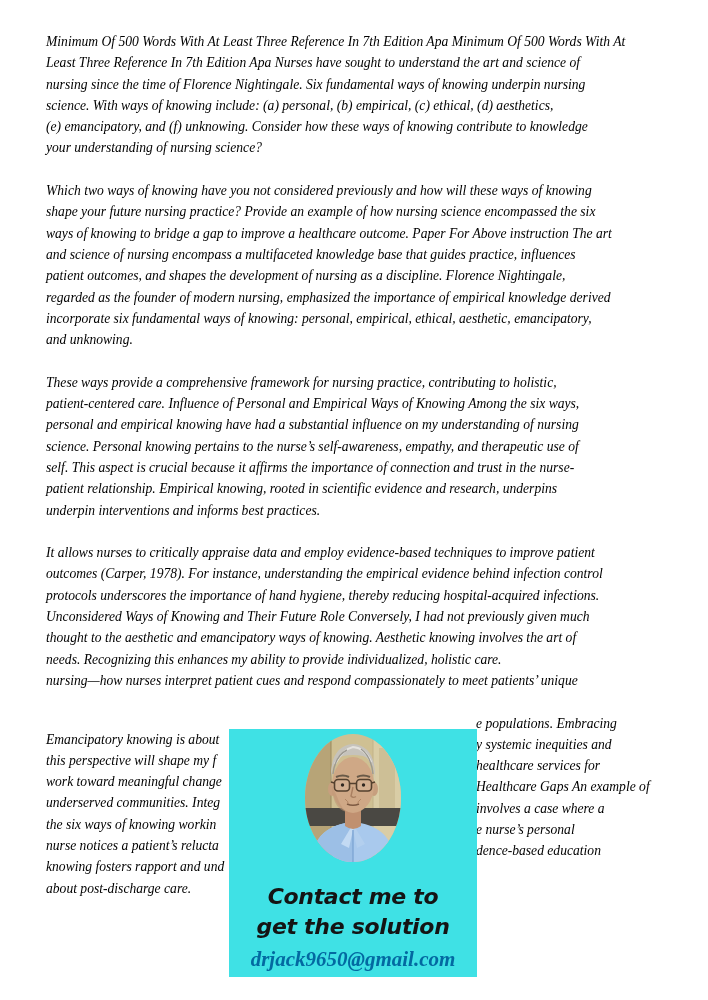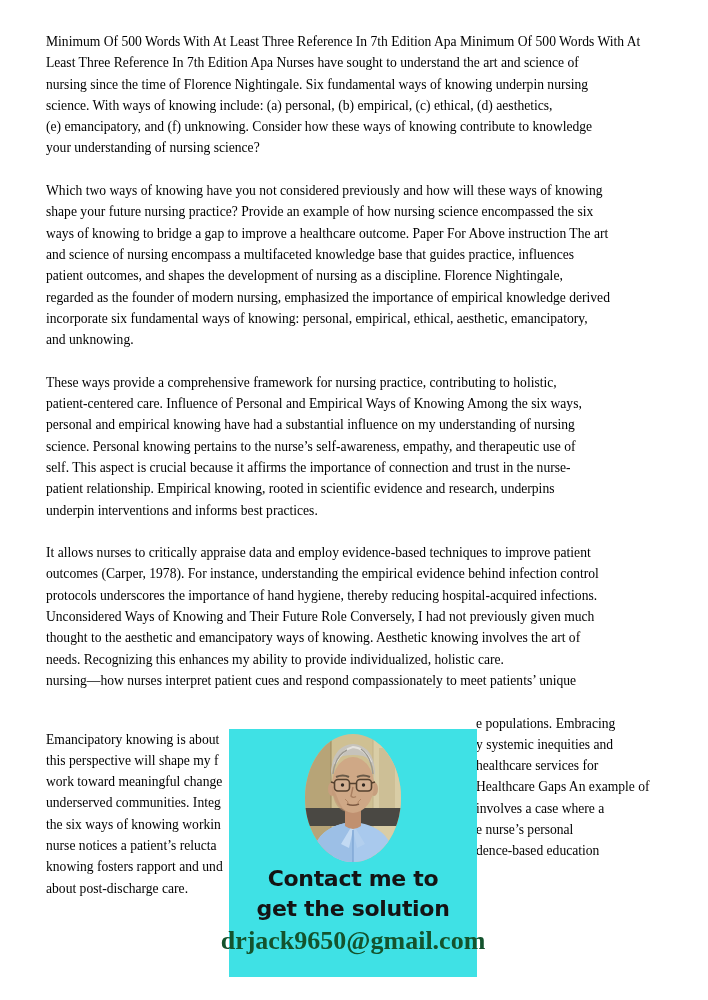--- a/index.html
+++ b/index.html
@@ -3,20 +3,21 @@
 <meta charset="utf-8">
 <style>
   html, body { margin: 0; padding: 0; background: #ffffff; }
   .page {
     position: relative;
     width: 708px;
     height: 1000px;
     background: #ffffff;
     overflow: hidden;
     font-family: "Liberation Serif", serif;
+    font-style: italic;
   }
   .doc {
     position: absolute;
     left: 46px;
     top: 31px;
     width: 650px;
     font-size: 13.6px;
     line-height: 21.3px;
     color: #000000;
   }
@@ -44,36 +45,36 @@
   .photo {
     width: 96px;
     height: 128px;
     margin-top: 5px;
     border-radius: 50%;
     overflow: hidden;
     flex: 0 0 auto;
   }
   .photo svg { display: block; width: 96px; height: 128px; }
   .contact {
-    margin-top: 2px;
+    margin-top: 20px;
     font-family: "DejaVu Sans", sans-serif;
     font-weight: bold;
     font-size: 22px;
     line-height: 30px;
     letter-spacing: -0.3px;
     color: #141414;
     text-align: center;
   }
   .email {
     margin-top: 4px;
     font-family: "Liberation Serif", serif;
     font-weight: bold;
-    font-size: 26px;
+    font-size: 21px;
     line-height: 26px;
-    color: #14532d;
+    color: #0369a1;
     text-align: left;
   }
 </style>
 </head>
 <body>
 
 <div class="page">
 
   <div class="doc" id="doc">
       <div class="para">

